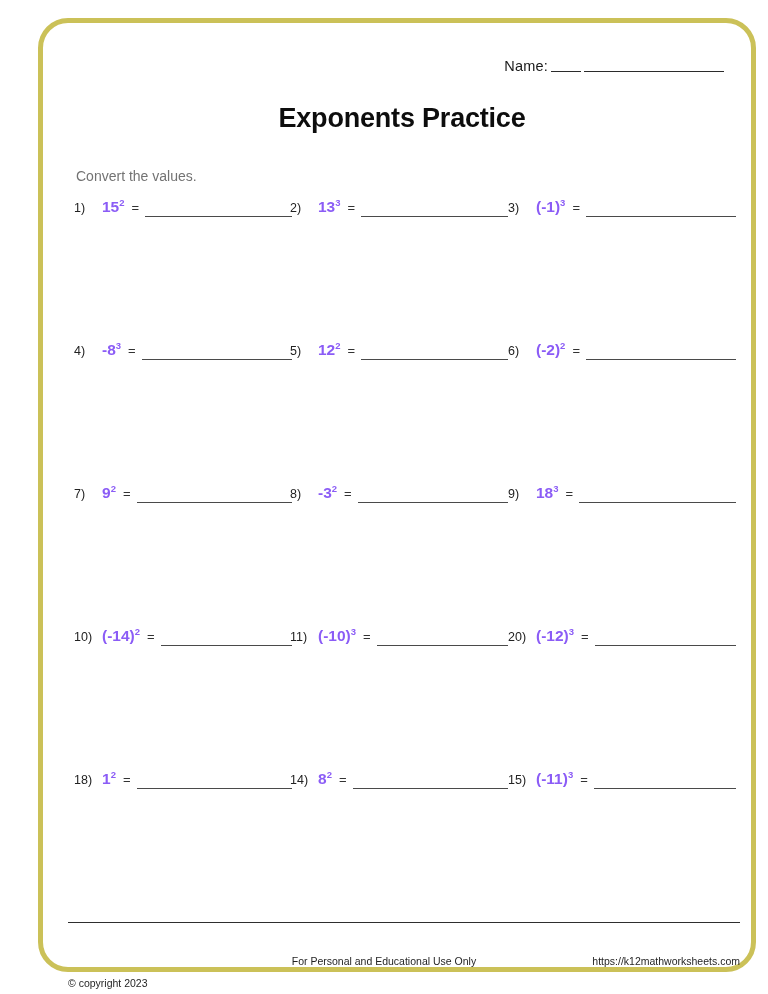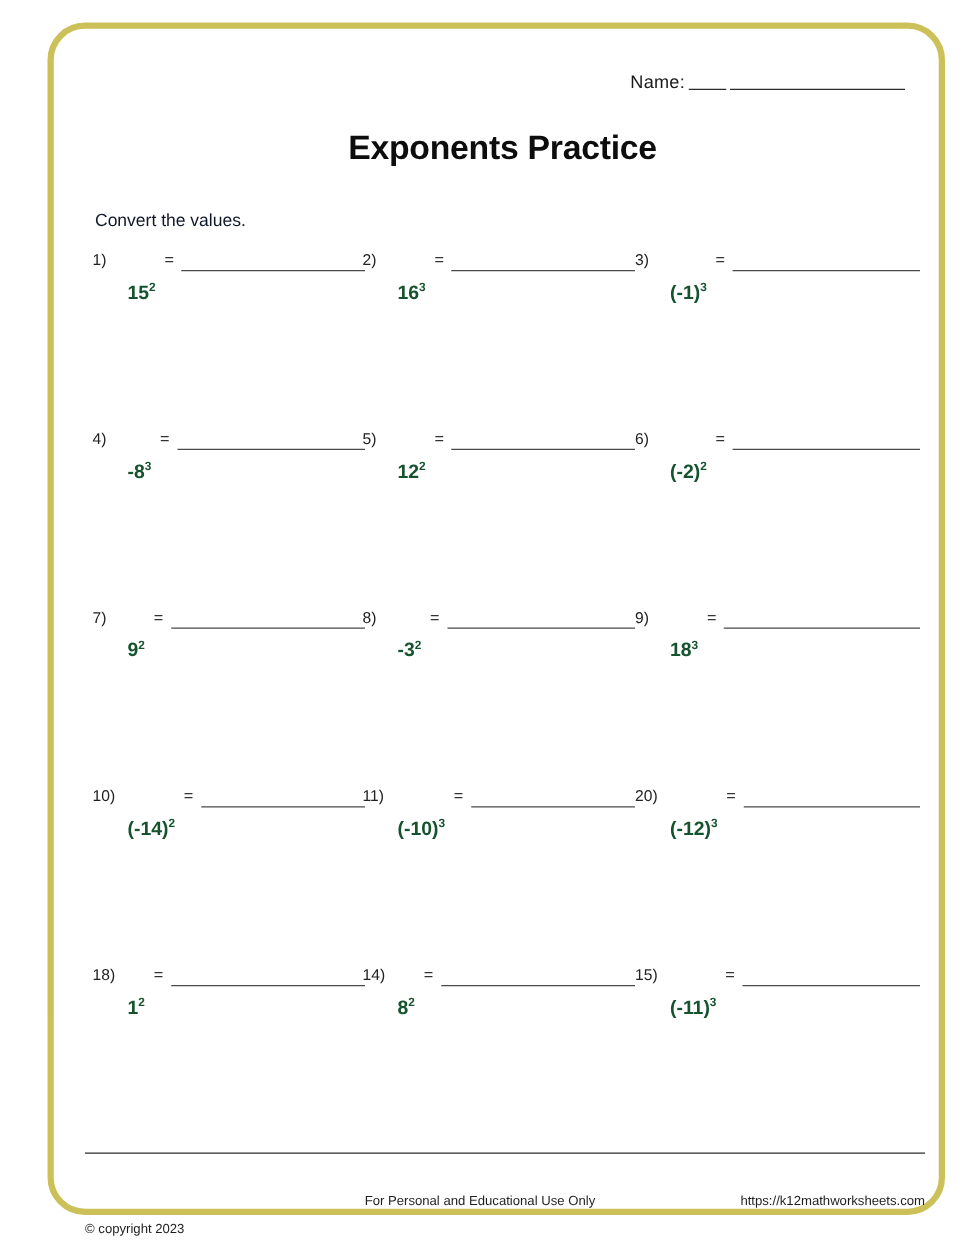--- a/index.html
+++ b/index.html
@@ -77,21 +77,21 @@
     letter-spacing: -0.2px;
     color: #0d0d0d;
   }
 
   
   #instruction {
     position: absolute;
     left: 58px;
     top: 168px;
     font-size: 14px;
-    color: #0f172a;
+    color: #737373;
   }
 
   
   #problem-grid {
     position: absolute;
     left: 0;
     top: 197px;
     width: 768px;
   }
   .problem-row {
@@ -111,24 +111,23 @@
 
   .prob-num {
     font-size: 12.5px;
     color: #222;
     min-width: 22px;
     padding-top: 4px;
   }
   .prob-expr {
     font-size: 15.5px;
     font-weight: bold;
-    color: #14532d;
+    color: #8b5cf6;
     padding-left: 6px;
     padding-top: 1px;
-    margin-top: 28px;
   }
   .prob-expr sup {
     font-size: 9.5px;
     font-weight: bold;
     vertical-align: super;
     line-height: 0;
   }
   .prob-eq {
     font-size: 13px;
     color: #333;
@@ -186,21 +185,21 @@
   <div id="problem-grid">
       <div class="problem-row">
         <div class="problem col-0">
           <span class="prob-num">1)</span>
           <span class="prob-expr"><span>15</span><sup>2</sup></span>
           <span class="prob-eq">=</span>
           <span class="answer-rule"></span>
         </div>
         <div class="problem col-1">
           <span class="prob-num">2)</span>
-          <span class="prob-expr"><span>16</span><sup>3</sup></span>
+          <span class="prob-expr"><span>13</span><sup>3</sup></span>
           <span class="prob-eq">=</span>
           <span class="answer-rule"></span>
         </div>
         <div class="problem col-2">
           <span class="prob-num">3)</span>
           <span class="prob-expr"><span>(-1)</span><sup>3</sup></span>
           <span class="prob-eq">=</span>
           <span class="answer-rule"></span>
         </div>
       </div>

